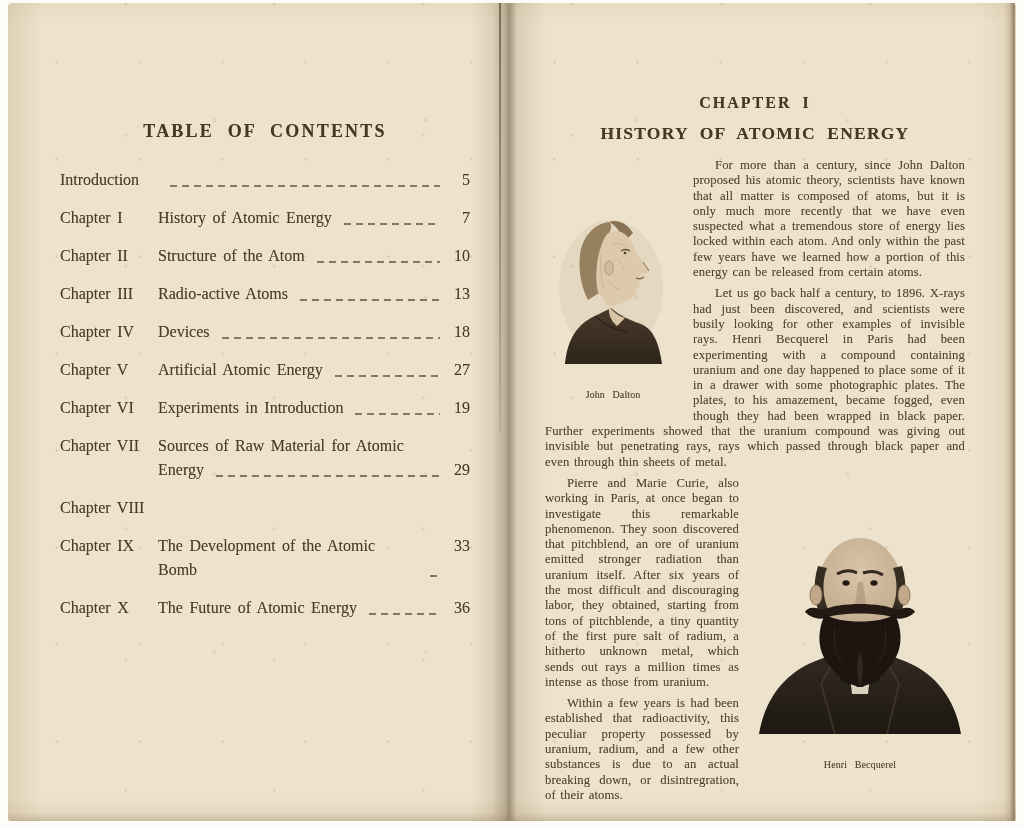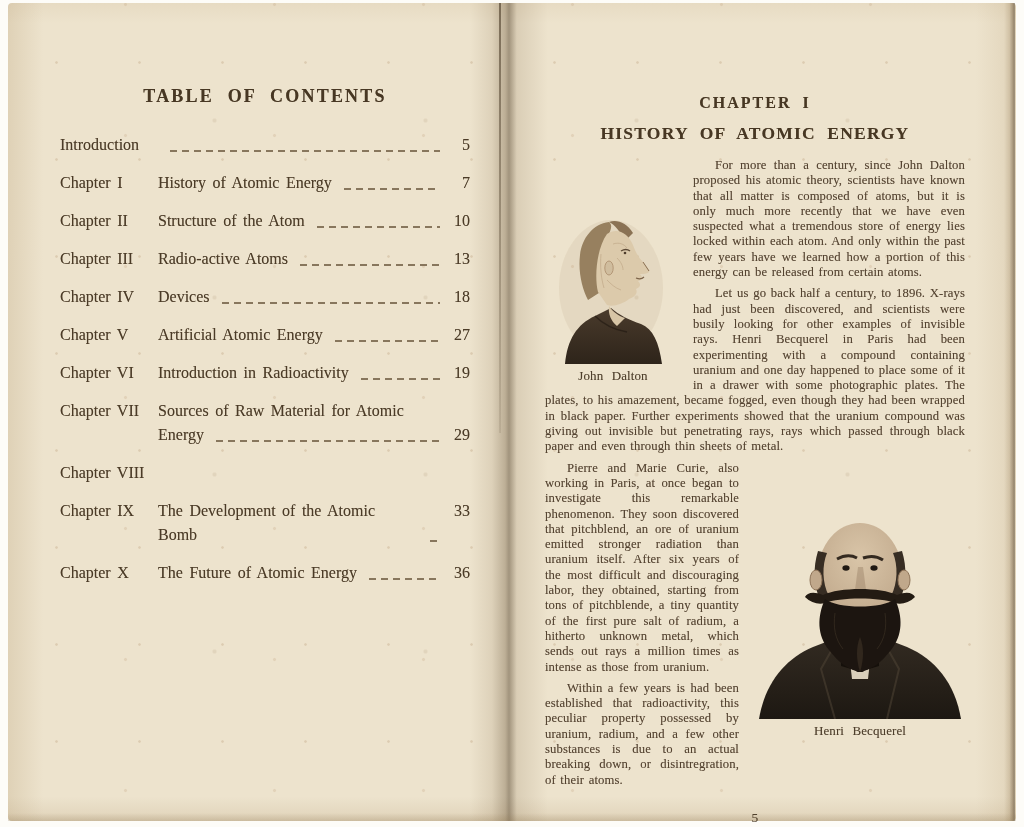--- a/index.html
+++ b/index.html
@@ -37,21 +37,21 @@
     position:absolute;right:0;top:0;width:12px;height:100%;pointer-events:none;
     background:linear-gradient(90deg, rgba(0,0,0,0) 0%, rgba(130,102,62,.18) 45%, rgba(86,64,36,.45) 78%, rgba(60,44,24,.55) 86%, rgba(0,0,0,0) 92%);
   }
   .bottom-edge{
     position:absolute;left:0;bottom:0;width:100%;height:8px;pointer-events:none;
     background:linear-gradient(180deg, rgba(0,0,0,0), rgba(140,115,78,.25));
   }
   
   .page-left{
     width:492px;box-sizing:border-box;
-    padding:82px 30px 0 52px;
+    padding:117px 30px 0 52px;
   }
   .toc-heading{
     margin:0 0 26px 0;text-align:center;
     font-size:18px;line-height:22px;font-weight:700;
     letter-spacing:2.2px;word-spacing:7px;color:#473723;
     text-shadow:0 0 .5px rgba(71,55,35,.45);
   }
   .toc-row{
     display:flex;margin-bottom:14px;
     font-size:16px;line-height:24px;word-spacing:2.5px;color:#4b3b27;
@@ -87,21 +87,21 @@
   .chapter-body{
     font-size:12.7px;line-height:15.3px;text-align:justify;
     word-spacing:1.3px;letter-spacing:.1px;color:#544331;
     text-shadow:0 0 .4px rgba(84,67,49,.35);
   }
   .chapter-body p{margin:0 0 6px 0;text-indent:22px;}
   figure{margin:0;}
   .fig-dalton{float:left;width:112px;margin:56px 24px 8px 12px;}
   .fig-becquerel{float:right;width:210px;margin:26px 0 42px 16px;}
   figcaption{
-    margin-top:4px;text-align:center;font-size:13px;line-height:16px;
+    margin-top:23px;text-align:center;font-size:10px;line-height:16px;
     word-spacing:5px;color:#4e3f2c;text-indent:0;
   }
   .fig-dalton svg,.fig-becquerel svg{display:block;}
   .pageno{
     clear:both;padding-top:16px;text-align:center;
     font-size:13.5px;color:#4e3f2c;
   }
 </style>
 </head>
 <body>
@@ -169,21 +169,21 @@
                 <span class="toc-title">Artificial Atomic Energy</span>
                 <span class="toc-leader"></span>
                 <span class="toc-page">27</span>
               </span>
             </span>
           </div>
           <div class="toc-row">
             <span class="toc-label">Chapter VI</span>
             <span class="toc-main">
               <span class="toc-line">
-                <span class="toc-title">Introduction in Radioactivity</span>
+                <span class="toc-title">Experiments in Introduction</span>
                 <span class="toc-leader"></span>
                 <span class="toc-page">19</span>
               </span>
             </span>
           </div>
           <div class="toc-row">
             <span class="toc-label">Chapter VII</span>
             <span class="toc-main">
               <span class="toc-line1">Sources of Raw Material for Atomic</span>
               <span class="toc-line">

